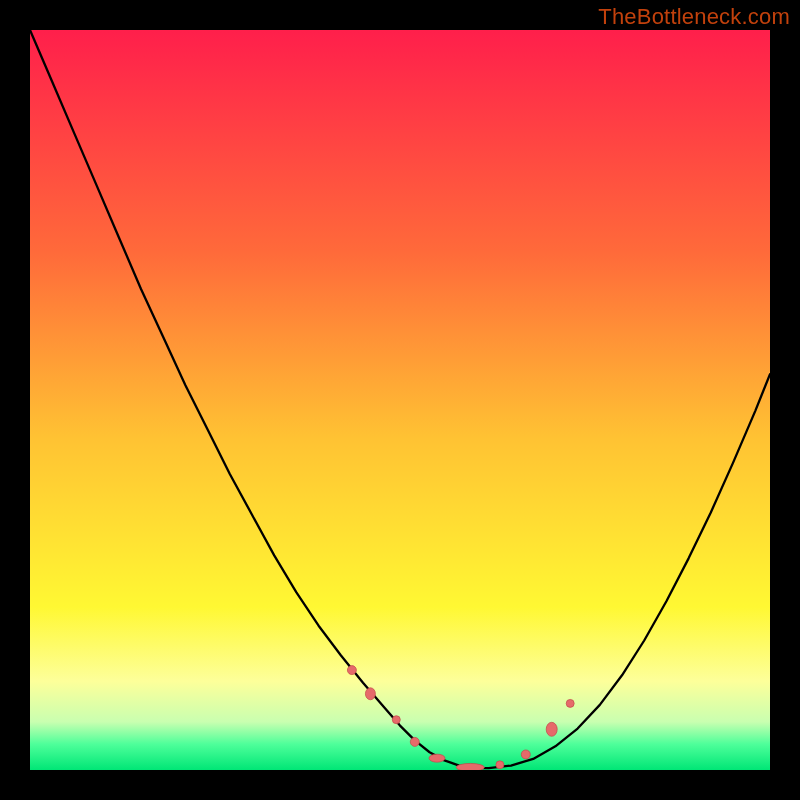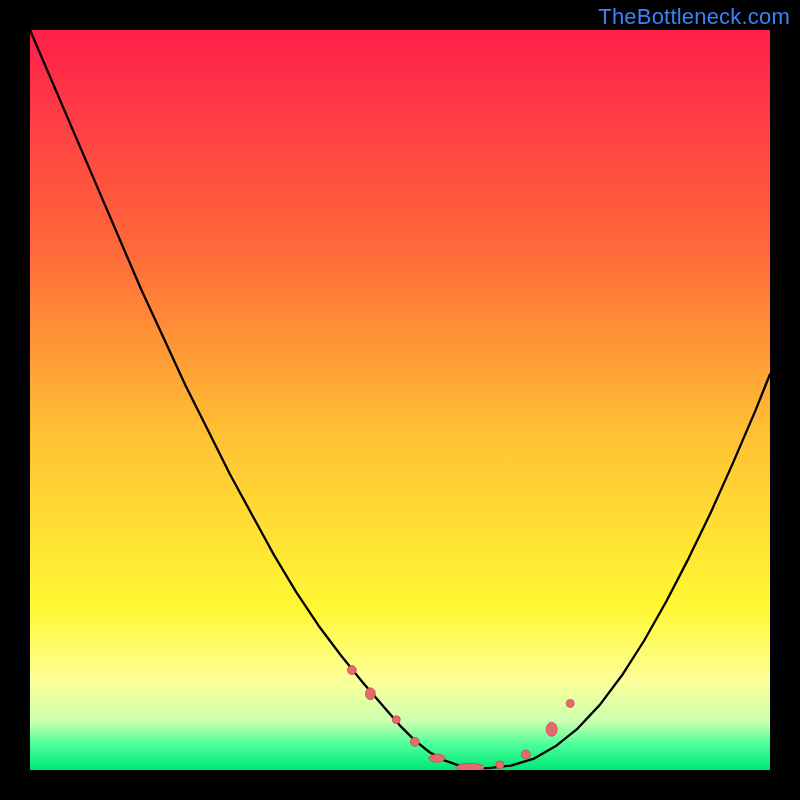--- a/index.html
+++ b/index.html
@@ -23,21 +23,21 @@
     position: absolute;
     left: 30px;
     top: 30px;
     width: 740px;
     height: 740px;
   }
   .watermark {
     position: absolute;
     top: 4px;
     right: 10px;
-    color: #3b82f6;
+    color: #c2410c;
     font-size: 22px;
     letter-spacing: 0.2px;
     font-weight: 400;
     user-select: none;
   }
 </style>
 </head>
 <body>
 
 <div class="frame">

